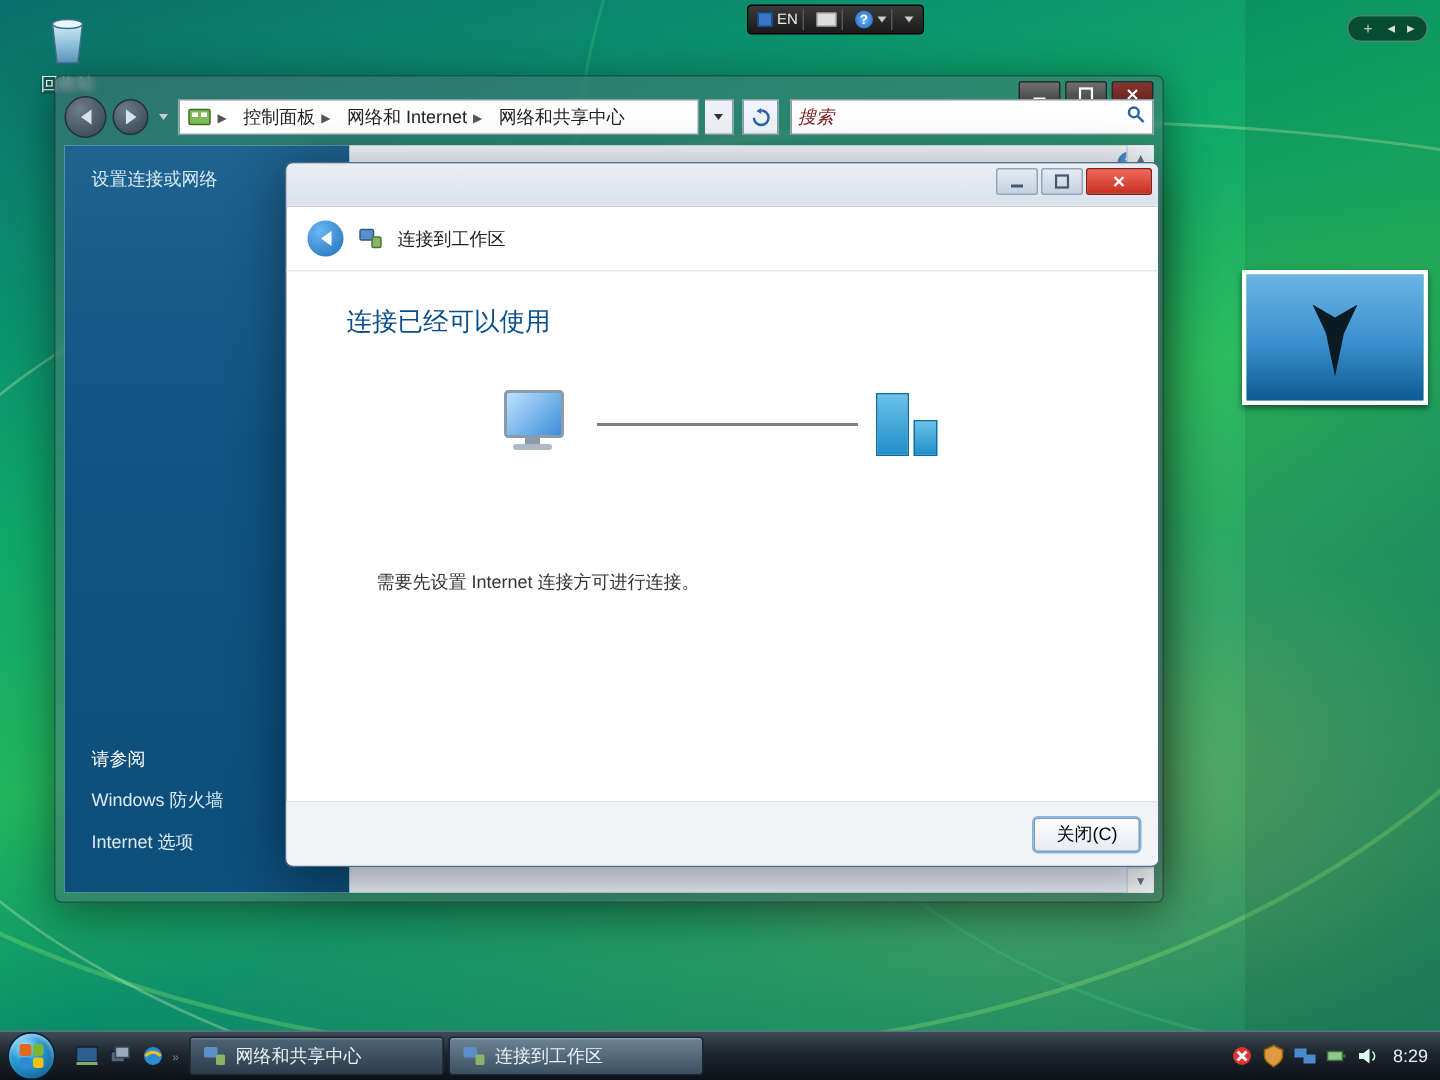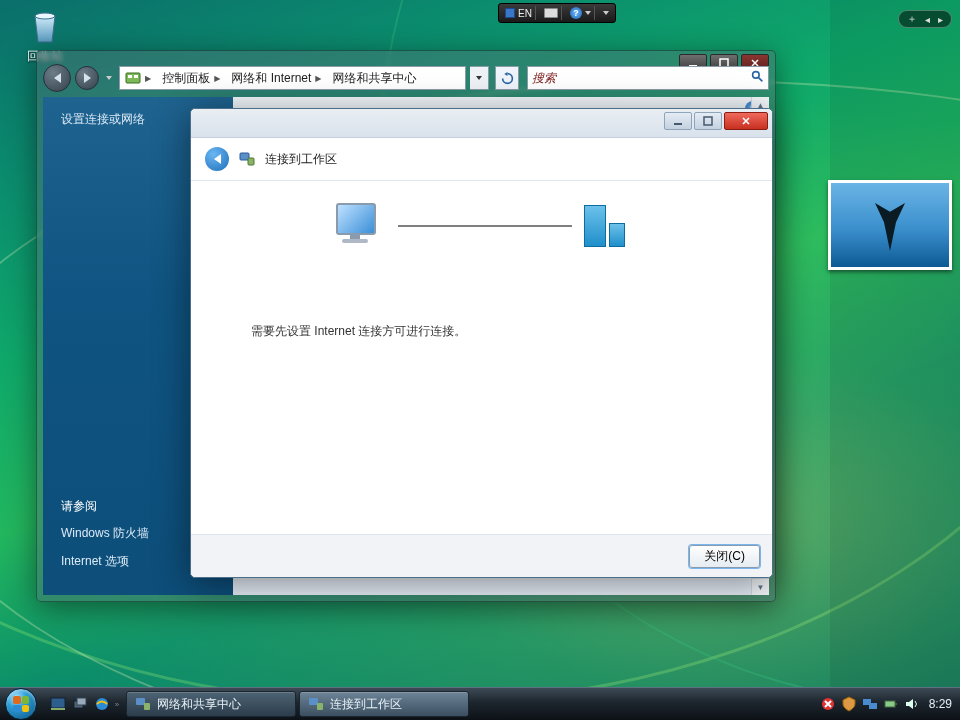--- a/index.html
+++ b/index.html
@@ -281,20 +281,21 @@
     <div class="dlg-back">
         <div class="chevL" style="color:#fff"></div>
       </div>
     <svg class="dlg-icon" viewBox="0 0 16 16">
         <rect x="1" y="2" width="9" height="7" rx="1" fill="#5b8fc7" stroke="#2a5a99"></rect>
         <rect x="9" y="7" width="6" height="7" rx="1" fill="#8ab26a" stroke="#4a7a2a"></rect>
       </svg>
     <div class="dlg-title">连接到工作区</div>
   </div>
   <div class="dlg-body">
+    <div class="dlg-heading">连接已经可以使用</div>
     <div class="diagram">
       <div class="pc-icon">
           <div class="mon"></div>
           <div class="stand"></div>
           <div class="base"></div>
         </div>
       <div class="line"></div>
       <div class="srv-icon">
           <div class="rack"></div>
           <div class="rack sm"></div>

